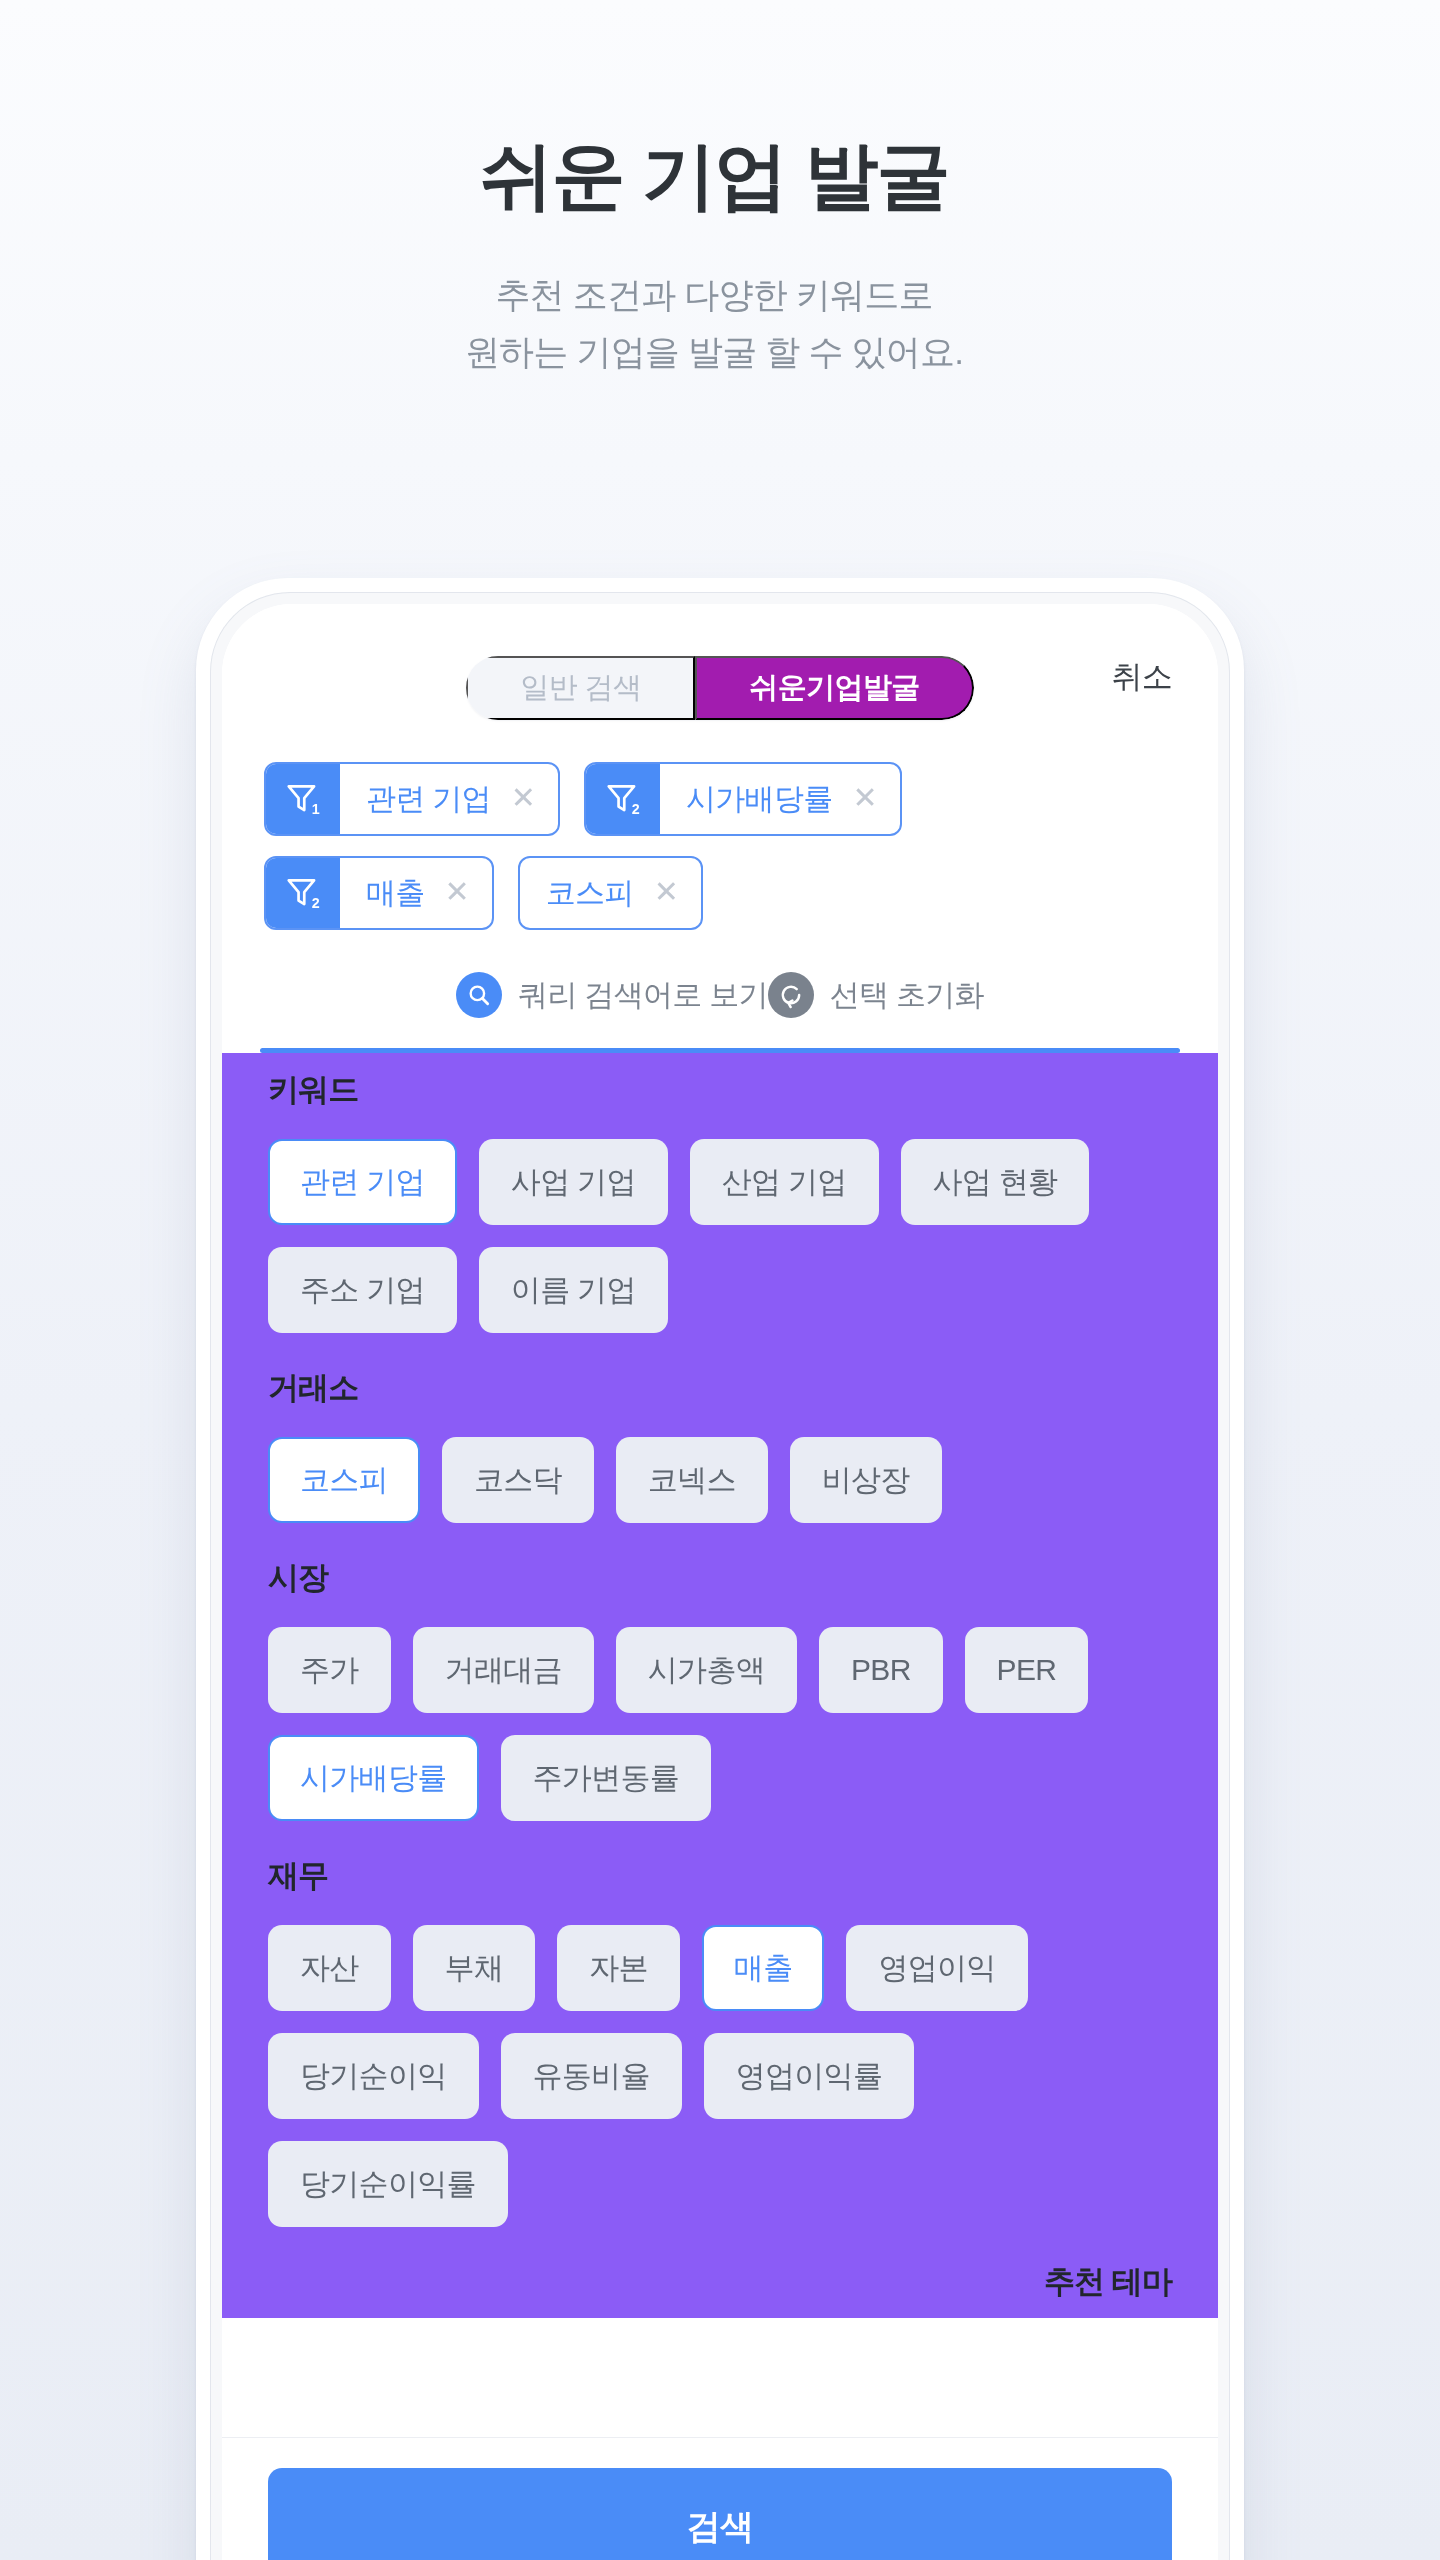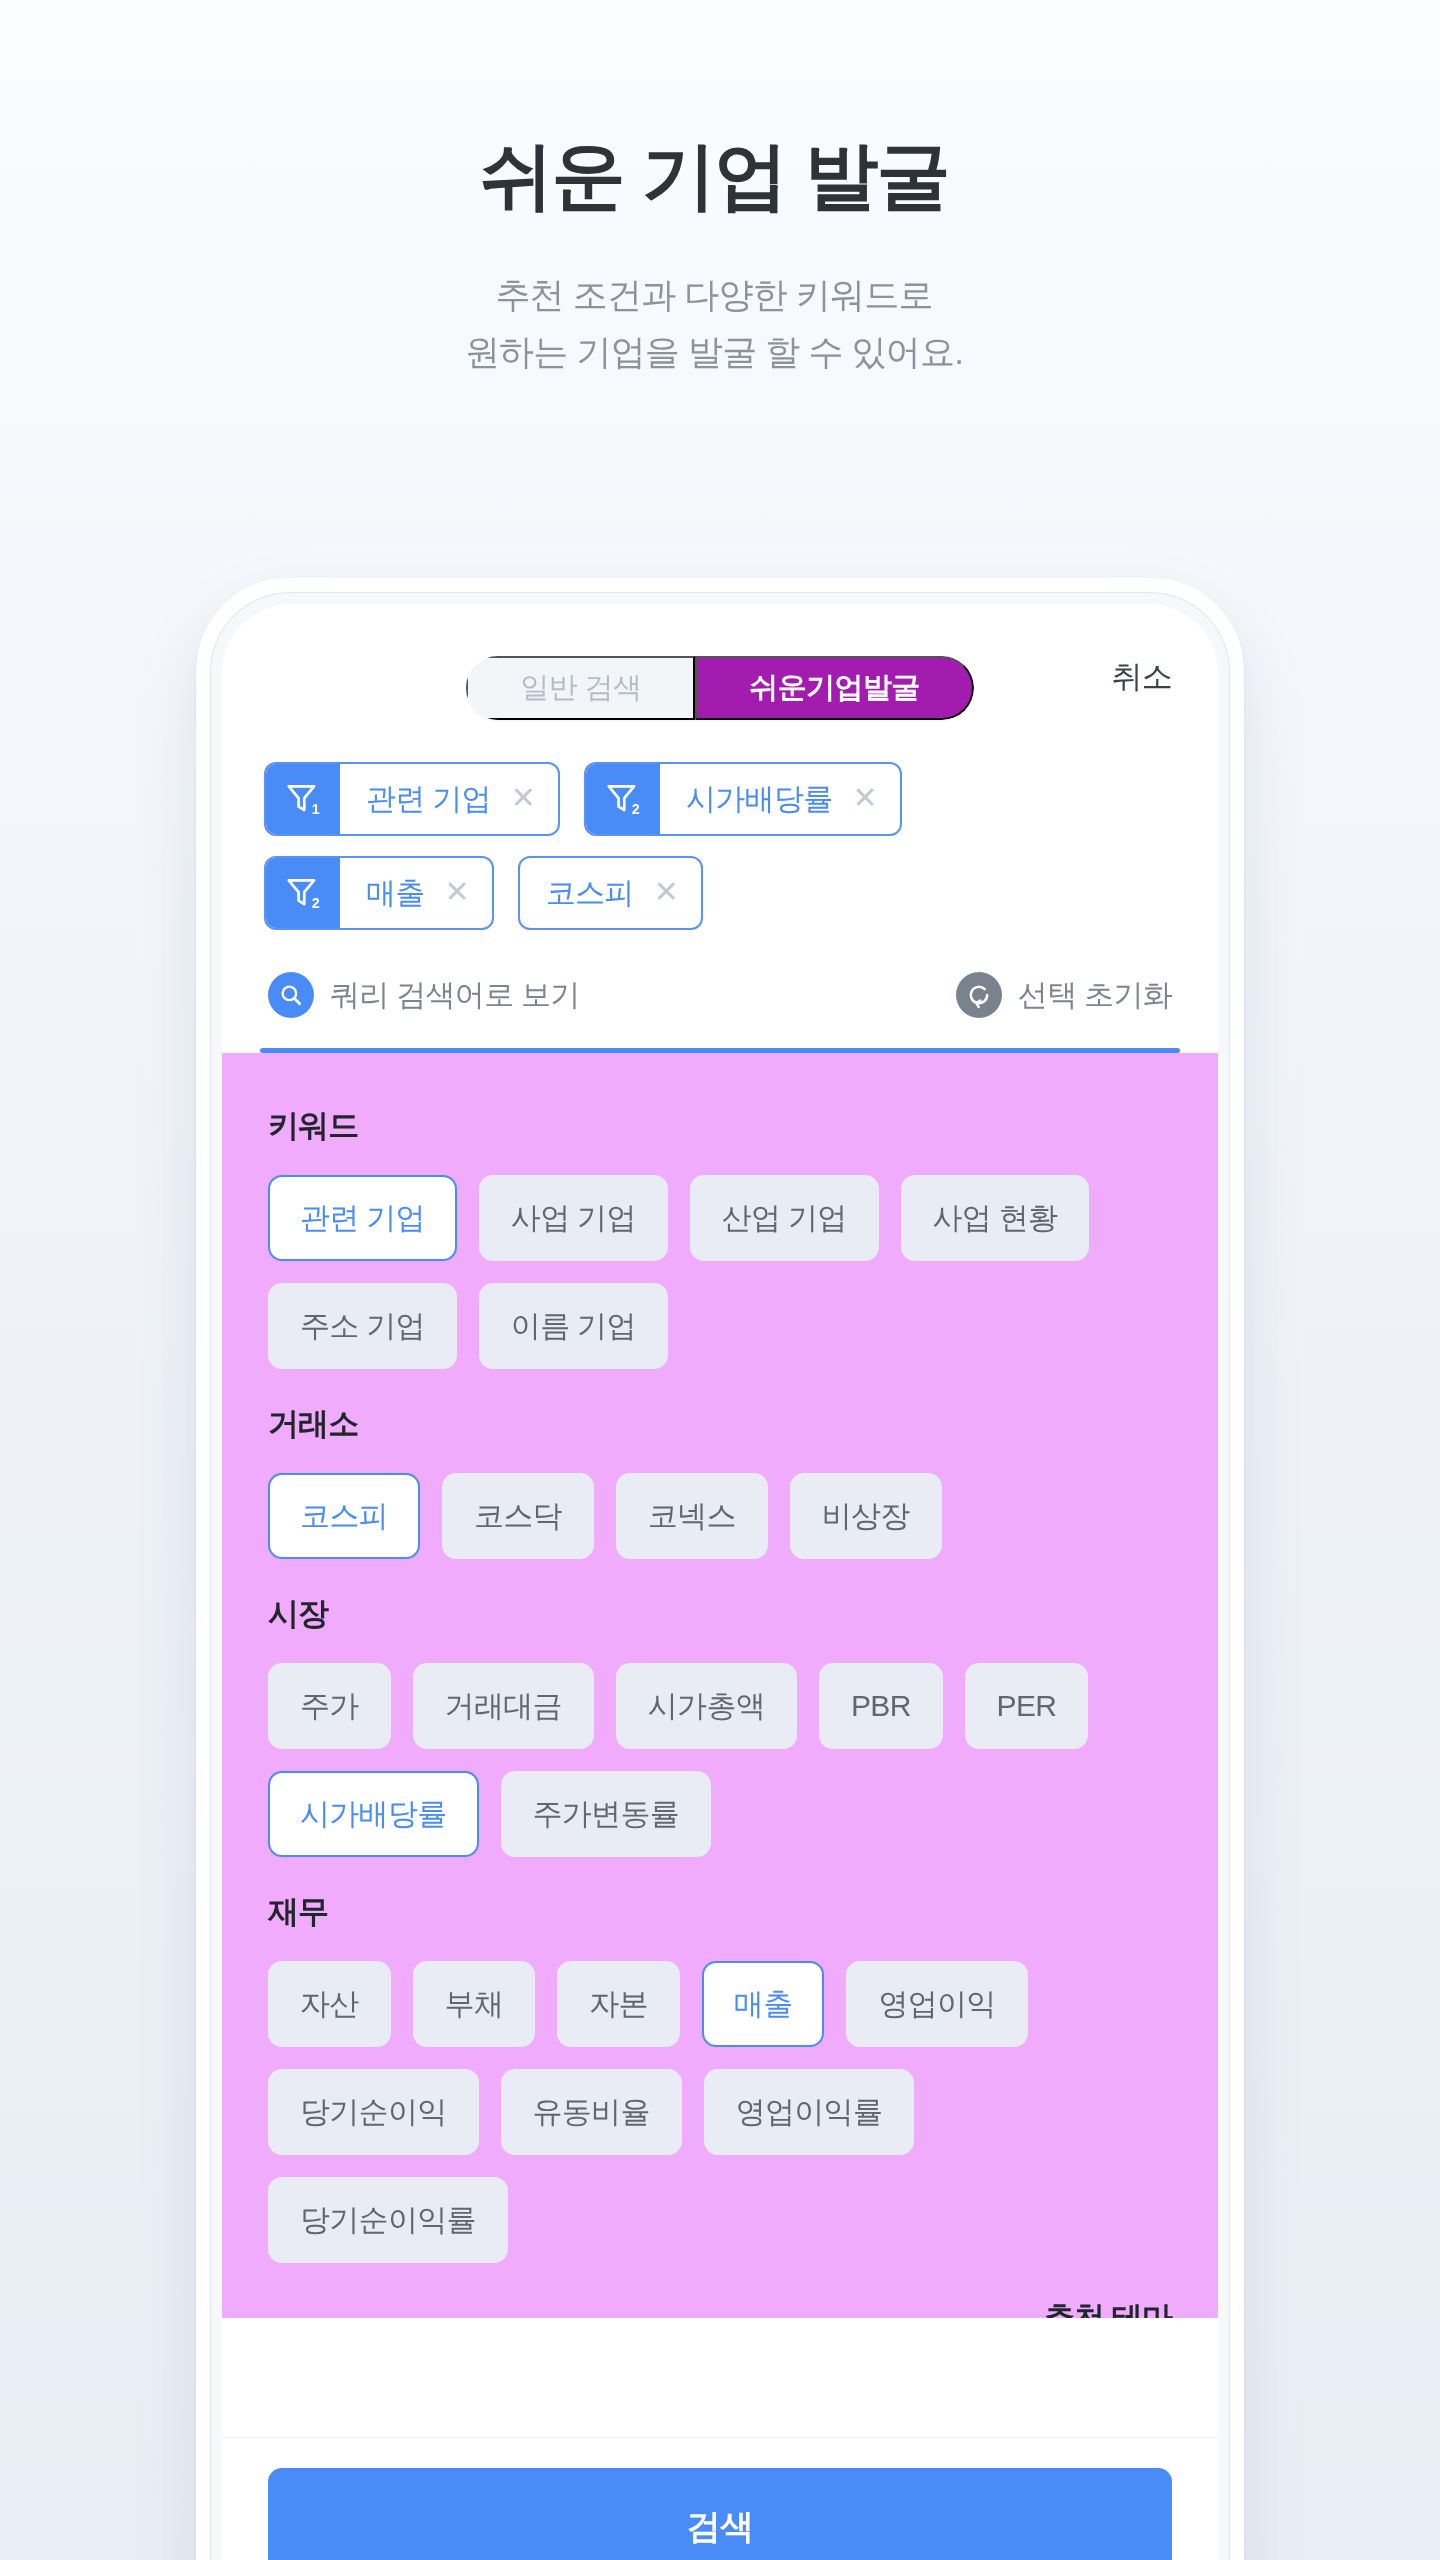--- a/index.html
+++ b/index.html
@@ -164,21 +164,21 @@
     font-size: 30px;
     color: #c3c9d2;
     line-height: 1;
     padding-bottom: 3px;
   }
 
   
   .actions {
     display: flex;
     align-items: center;
-    justify-content: space-between;
+    justify-content: center;
     padding: 22px 46px 30px 46px;
     background: #ffffff;
   }
   .action {
     display: flex;
     align-items: center;
     gap: 16px;
     background: none;
     border: none;
     font-family: inherit;
@@ -202,22 +202,22 @@
 
   .blue-divider {
     height: 5px;
     background: #4a8cf7;
     margin: 0 38px;
     border-radius: 3px;
   }
 
   
   .scrollbody {
-    background: #f0abfc;
-    padding: 52px 46px 0 46px;
+    background: #8b5cf6;
+    padding: 16px 46px 0 46px;
     height: 1265px;
     overflow: hidden;
     position: relative;
   }
   .section { margin-bottom: 34px; }
   .section-title {
     font-size: 31px;
     font-weight: 700;
     color: #21262c;
     letter-spacing: -0.9px;

